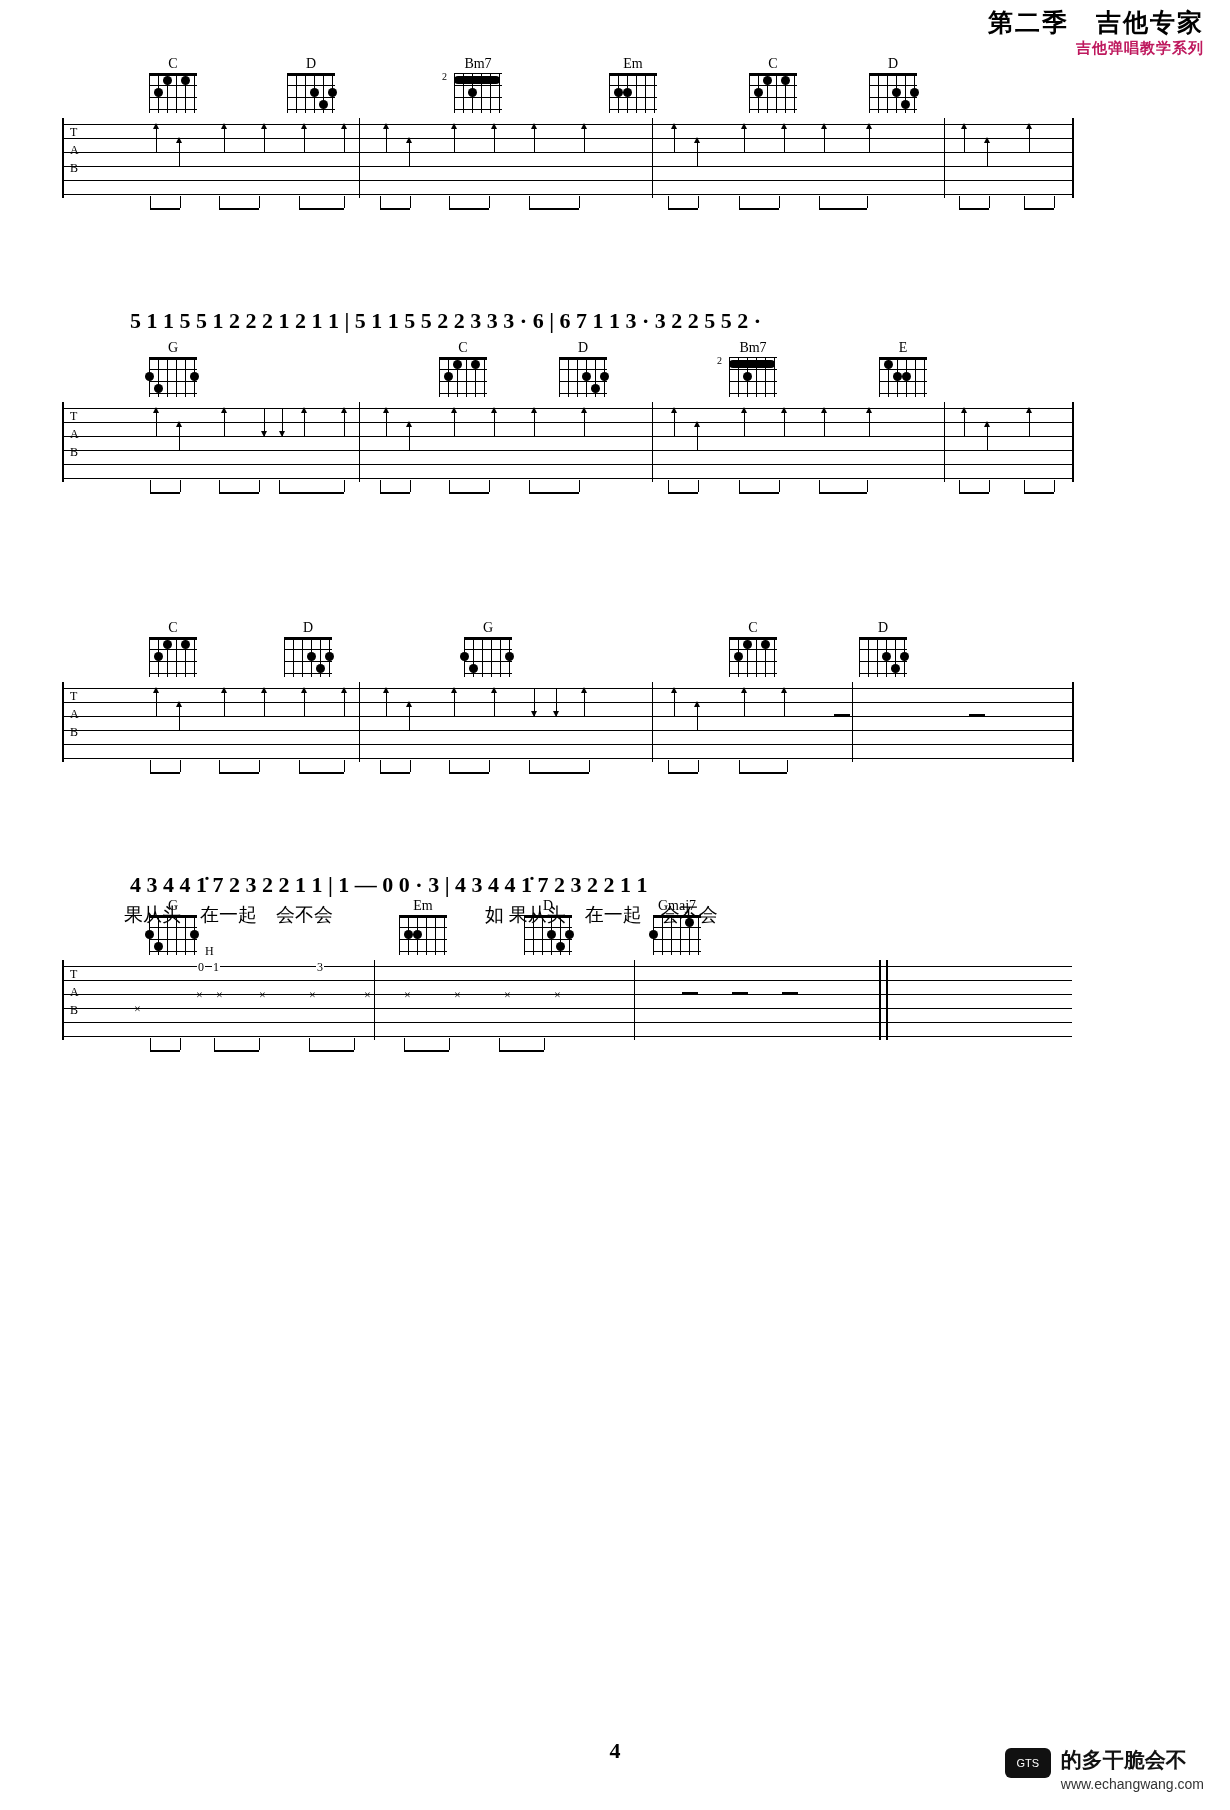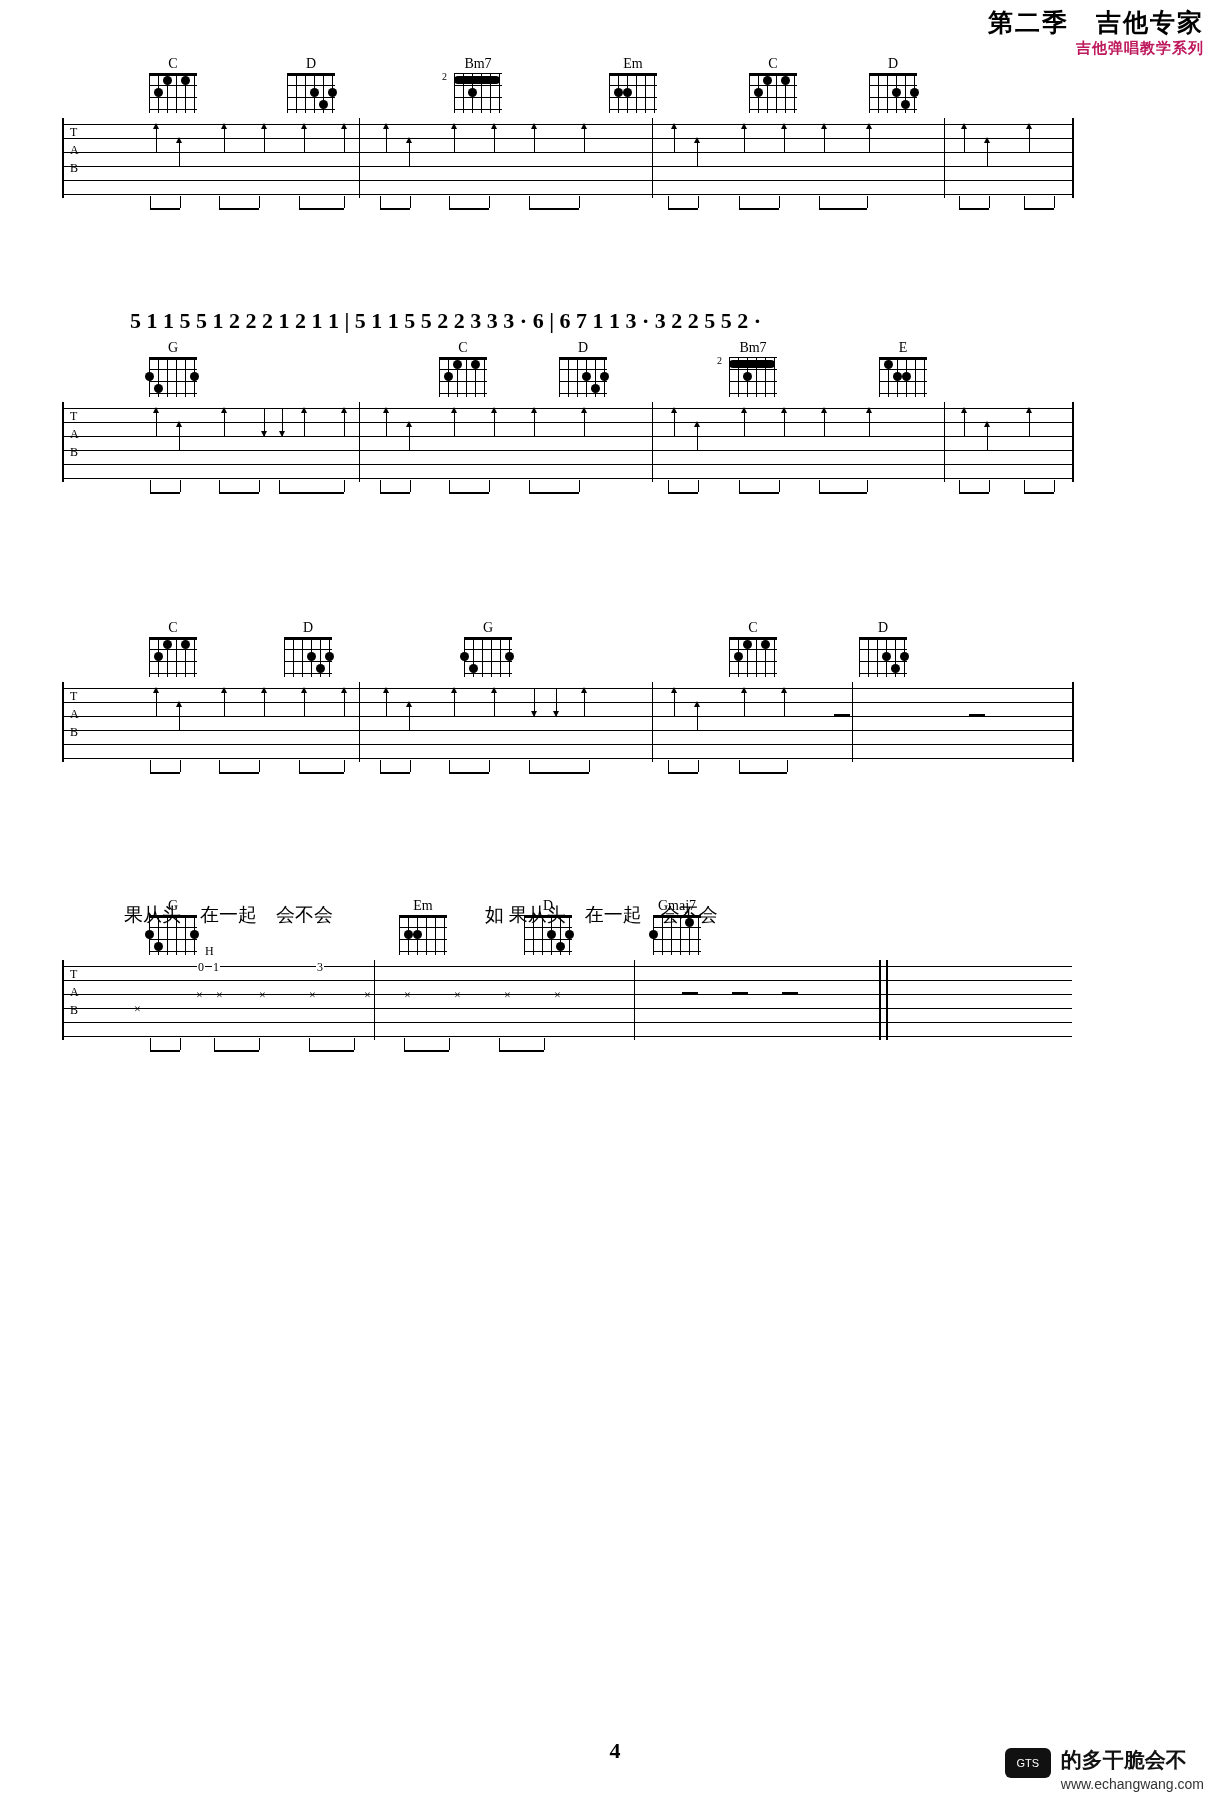--- a/index.html
+++ b/index.html
@@ -582,20 +582,21 @@
       <div class="stem" style="left:525px;top:78px;height:12px;"></div>
       <div class="beam" style="left:604px;top:90px;width:30px;"></div>
       <div class="stem" style="left:604px;top:78px;height:12px;"></div>
       <div class="stem" style="left:634px;top:78px;height:12px;"></div>
       <div class="beam" style="left:675px;top:90px;width:48px;"></div>
       <div class="stem" style="left:675px;top:78px;height:12px;"></div>
       <div class="stem" style="left:723px;top:78px;height:12px;"></div>
     </div>
 
     <div class="lyricblk" style="margin-top:110px;">
+      <div class="lnum" style="left:68px;">4 3 4 4  1̇ 7 2 3 2 2 1 1 | 1  —  0    0 · 3 | 4 3 4 4  1̇ 7 2 3 2 2 1 1</div>
       <div class="lword" style="left:62px;">果从头　在一起　会不会　　　　　　　　如 果从头　在一起　会不会</div>
     </div>
   </div>
 
   <div class="system" id="sys4" style="top:898px;">
     <div class="chords">
       <div class="chord" style="left:80px;">
         <div class="cname">G</div>
         <div class="chordbox">
           <div class="nut"></div>

